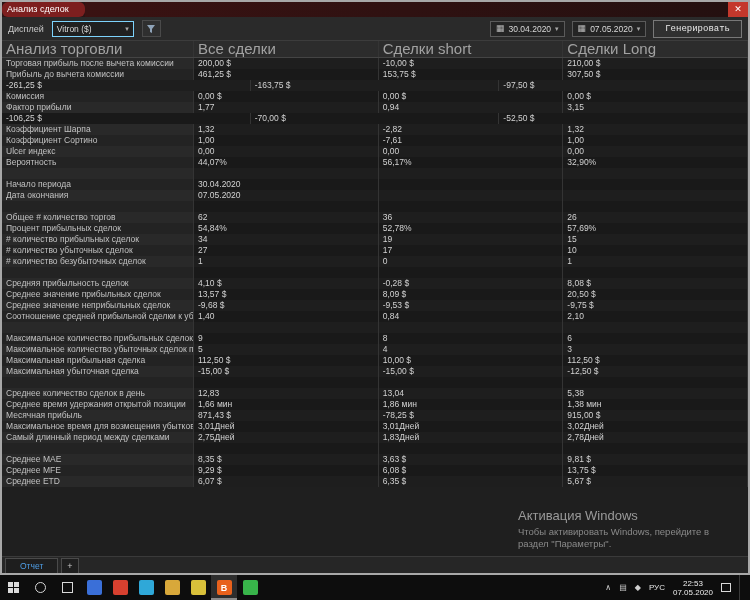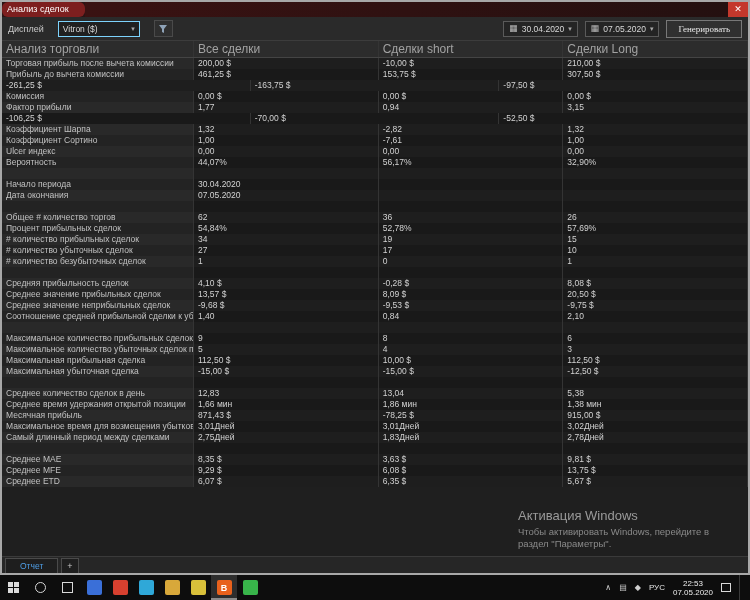--- a/index.html
+++ b/index.html
@@ -13,32 +13,32 @@
   .window{
     position:absolute;left:0;top:0;width:750px;height:575px;
     border:2px solid #a8a8a8;box-sizing:border-box;
     background:#1f1f1f;overflow:hidden;
   }
   .titlebar{height:15px;background:#2b1414;display:flex;align-items:stretch;}
   .title-tab{background:var(--titlebar,#7d1f1f);color:#fff;font-size:9px;line-height:15px;padding:0 16px 0 5px;white-space:nowrap;border-radius:6px;}
   .title-spacer{flex:1;background:linear-gradient(to right,#3a1212,#241010);}
   .close-btn{width:20px;background:#c4382c;color:#fff;font-size:9px;line-height:15px;text-align:center;}
   
-  .toolbar{height:24px;background:#2a2a2a;border-bottom:1px solid #3c3c3c;display:flex;align-items:center;padding:0 6px;gap:14px;box-sizing:border-box;}
+  .toolbar{height:24px;background:#2a2a2a;border-bottom:1px solid #3c3c3c;display:flex;align-items:center;padding:0 6px;gap:8px;box-sizing:border-box;}
   .tb-label{font-size:9px;color:#c8c8c8;}
   .select{width:82px;height:16px;background:#202020;border:1px solid #7dd3fc;display:flex;align-items:center;justify-content:space-between;font-size:8.5px;color:#d8d8d8;padding:0 4px;box-sizing:border-box;}
   .filter-btn{width:19px;height:17px;background:#2f2f2f;border:1px solid #4a4a4a;display:flex;align-items:center;justify-content:center;box-sizing:border-box;}
   .tb-right{margin-left:auto;display:flex;gap:7px;align-items:center;}
   .datefield{height:16px;background:#242424;border:1px solid #5a5a5a;display:flex;align-items:center;gap:4px;padding:0 5px;font-size:8.5px;color:#d8d8d8;box-sizing:border-box;}
   .cal{color:#b8b8b8;font-size:9px;line-height:1;}
   .arrow{color:#a8a8a8;font-size:7px;line-height:1;}
-  .gen-btn{height:18px;background:#303030;border:1px solid #787878;color:#e8e8e8;font-size:9px;padding:0 11px;font-family:Liberation Serif, serif;}
+  .gen-btn{height:18px;background:#303030;border:1px solid #787878;color:#e8e8e8;font-size:9px;padding:0 11px;font-family:Liberation Mono, monospace;}
   
   .thead{display:flex;height:16px;background:#2c2c2c;border-bottom:1px solid #444;}
-  .hcell{font-size:12px;color:#a2a2a2;line-height:16px;}
+  .hcell{font-size:15px;color:#a2a2a2;line-height:16px;}
   .cell{padding:0 4px;box-sizing:border-box;overflow:hidden;white-space:nowrap;border-right:1px solid #343434;}
   .cell.label{width:192px;flex:none;}
   .cell.val{flex:1;}
   .trow{display:flex;height:11px;}
   .trow:nth-child(odd){background:#1e1e1e;}
   .trow:nth-child(even){background:#191919;}
   .trow:nth-child(odd) .label{background:#292929;}
   .trow:nth-child(even) .label{background:#232323;}
   .trow .cell{font-size:8.5px;line-height:11px;color:#d2d2d2;}
   .trow .label{color:#c2c2c2;}

